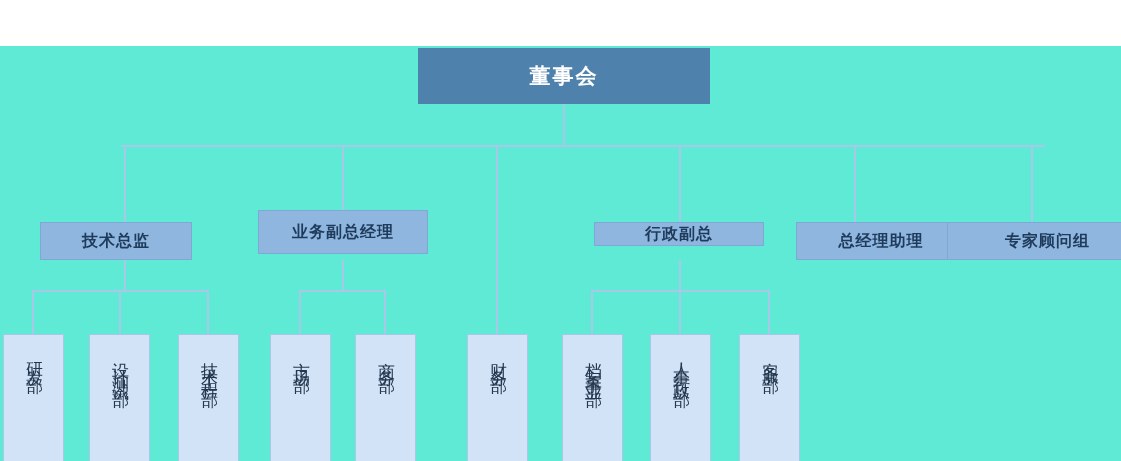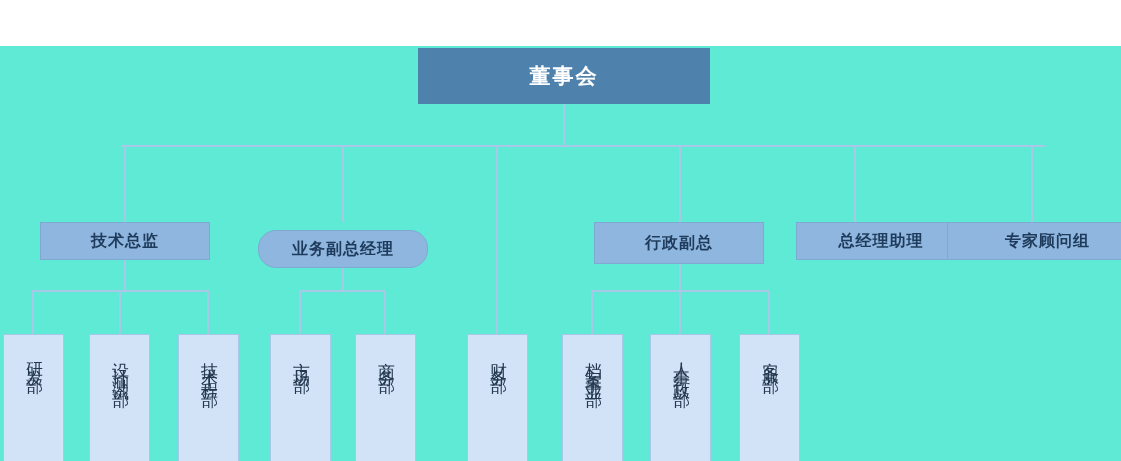--- a/index.html
+++ b/index.html
@@ -105,27 +105,27 @@
   <div class="conn conn-v" style="left:679px; top:214px; height:31px;"></div>
   <div class="conn conn-h" style="left:591px; top:244px; width:179px;"></div>
   <div class="conn conn-v" style="left:591px; top:244px; height:44px;"></div>
   <div class="conn conn-v" style="left:679px; top:244px; height:44px;"></div>
   <div class="conn conn-v" style="left:768px; top:244px; height:44px;"></div>
 
   <div class="node level-1" style="left:418px; top:2px; width:292px; height:56px;">
     <span>董事会</span>
   </div>
 
-  <div class="node level-2" style="left:40px; top:176px; width:170px; height:38px;">
+  <div class="node level-2" style="left:40px; top:176px; width:152px; height:38px;">
     <span>技术总监</span>
   </div>
-  <div class="node level-2" style="left:258px; top:184px; width:170px; height:38px;border-radius:18px;">
+  <div class="node level-2" style="left:258px; top:164px; width:170px; height:44px;">
     <span>业务副总经理</span>
   </div>
-  <div class="node level-2" style="left:594px; top:176px; width:170px; height:42px;">
+  <div class="node level-2" style="left:594px; top:176px; width:170px; height:24px;">
     <span>行政副总</span>
   </div>
   <div class="node level-2" style="left:796px; top:176px; width:170px; height:38px;">
     <span>总经理助理</span>
   </div>
   <div class="node level-2" style="left:947px; top:176px; width:201px; height:38px;">
     <span>专家顾问组</span>
   </div>
 
   <div class="node level-3" style="left:3px; top:288px; width:61px; height:165px;">

